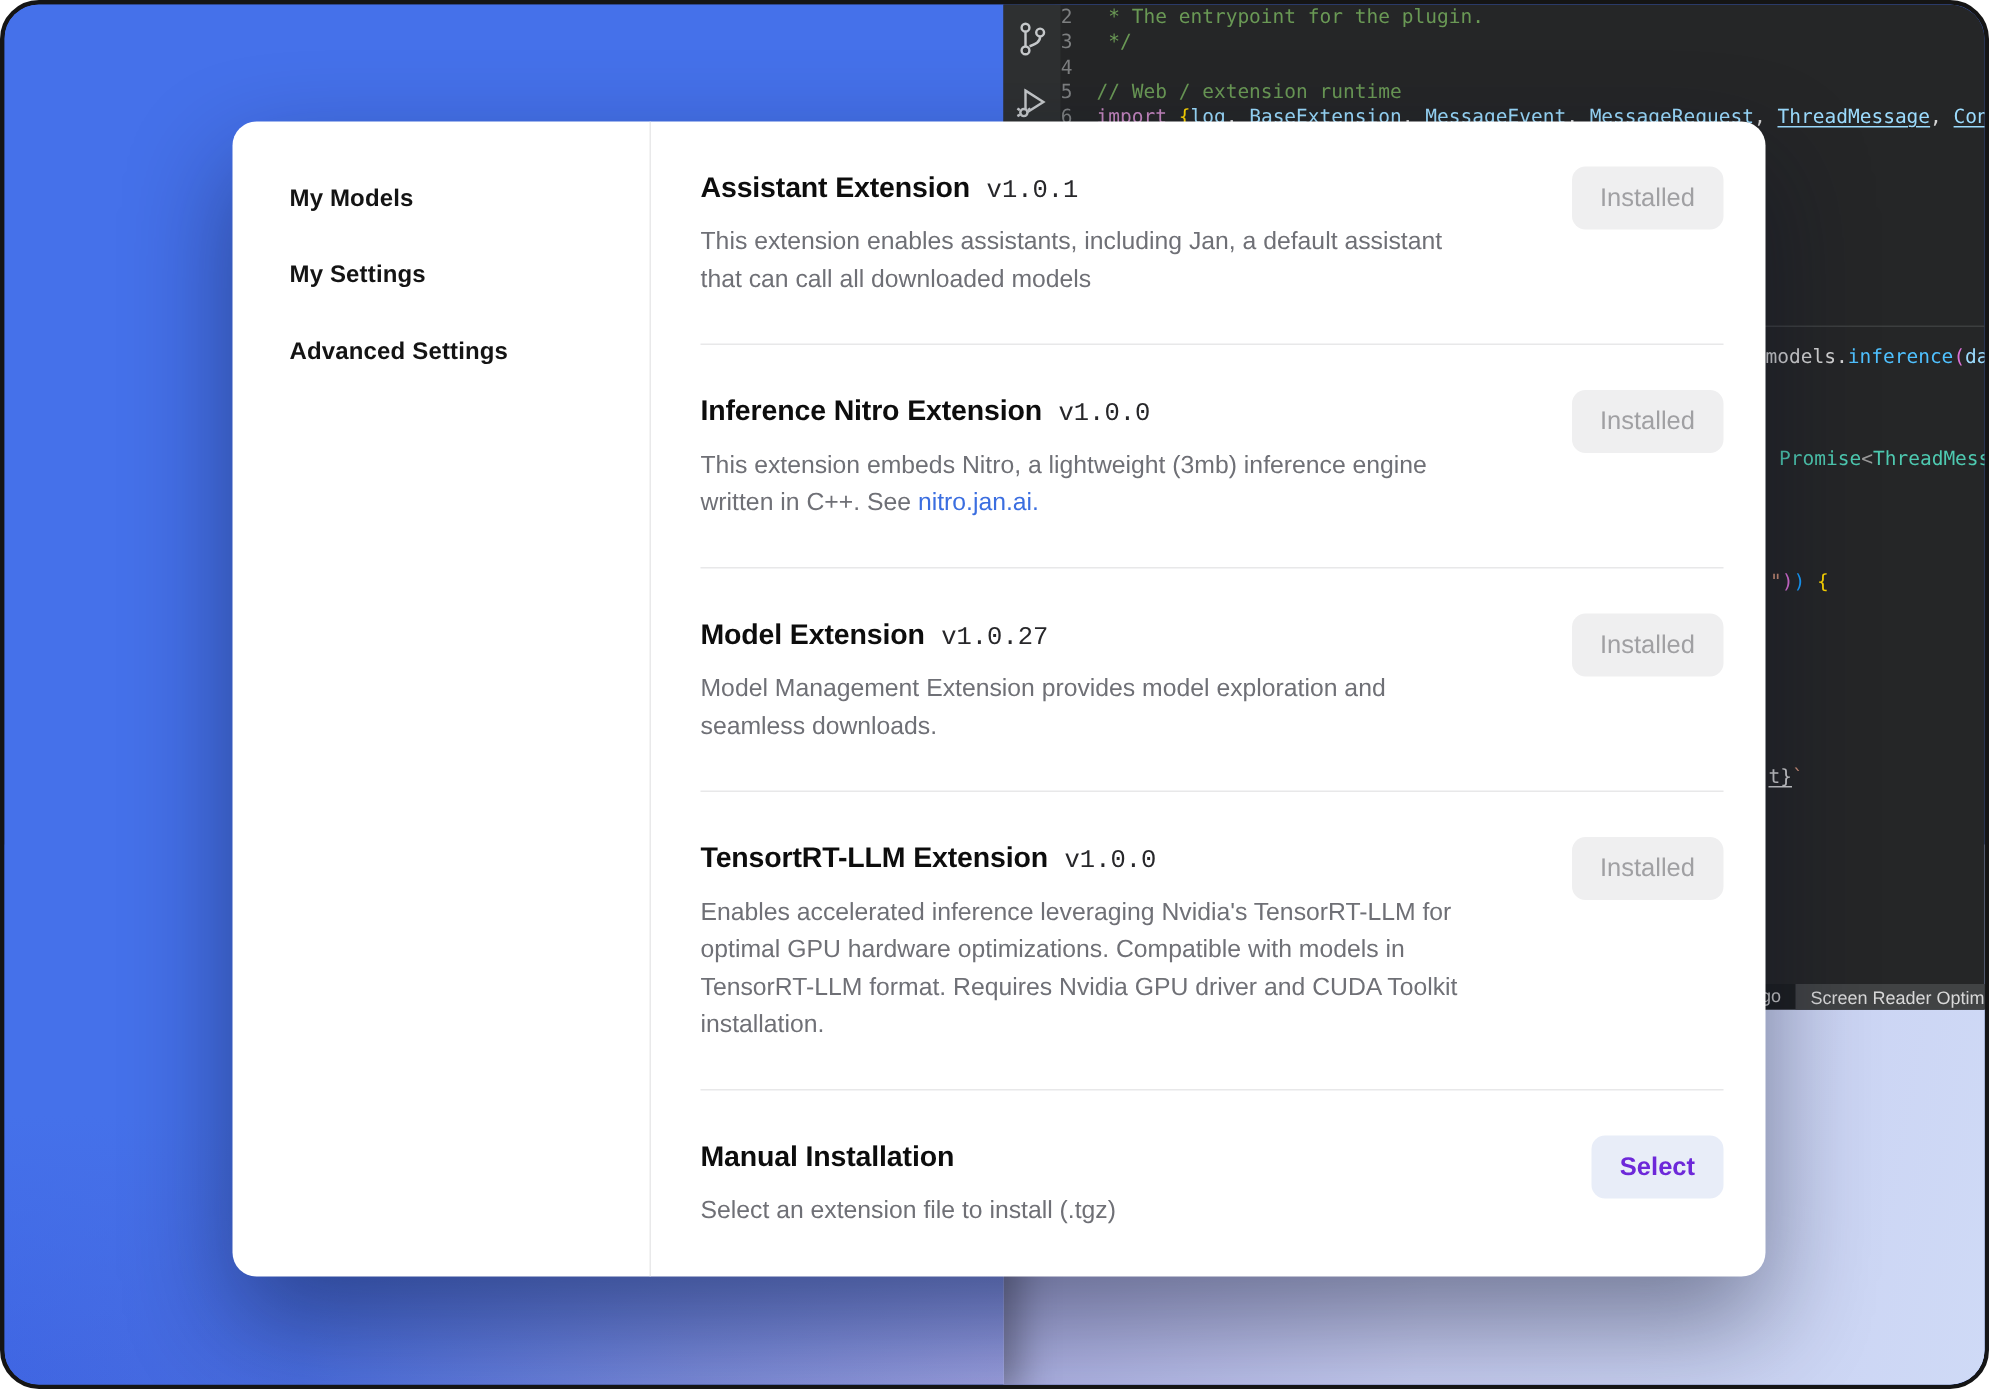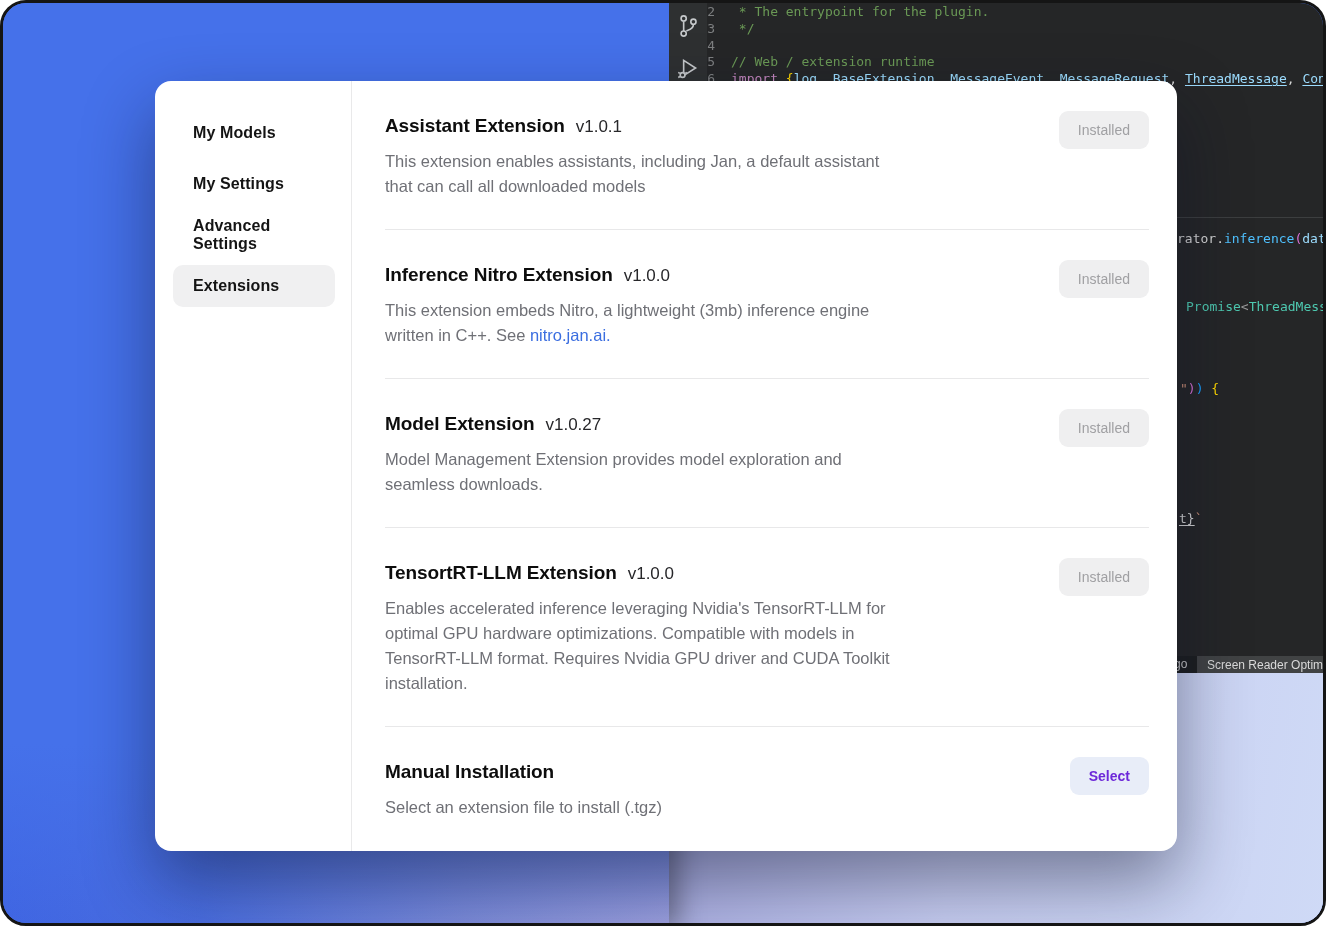--- a/index.html
+++ b/index.html
@@ -82,52 +82,53 @@
   }
 
   
   .modal {
     position: absolute; left: 152px; top: 78px; width: 1022px; height: 770px;
     background: #ffffff; border-radius: 16px;
     box-shadow: 0 30px 70px rgba(10, 15, 40, 0.45);
     display: flex; overflow: hidden;
   }
   .sidebar {
-    width: 197px; flex: none;
+    width: 279px; flex: none;
     border-right: 1px solid #e9e9ea;
     padding: 31px 16px 0 18px;
+    text-align: right;
   }
   .side-item {
     height: 42px; border-radius: 10px;
     display: flex; align-items: center;
     padding: 0 20px; margin-bottom: 9px;
     font-size: 16px; font-weight: 700; color: #141414;
     cursor: pointer; letter-spacing: 0.1px;
   }
   .side-item.selected { background: #f0f0f1; }
 
   .content { flex: 1; padding: 0 28px 12px 33px; overflow: hidden; }
   .ext-section {
     display: flex; justify-content: space-between; align-items: flex-start;
     padding: 34px 0 30px 0;
   }
   .ext-section + .ext-section { border-top: 1px solid #e8e8e9; }
   .ext-text { max-width: 600px; }
   .ext-title-row { display: flex; align-items: baseline; gap: 11px; }
   .ext-title { font-size: 19px; font-weight: 700; color: #0d0d0d; letter-spacing: -0.1px; }
-  .ext-version { font-size: 17px; font-weight: 400; color: #27272a; }
+  .ext-version { font-size: 17px; font-weight: 400; color: #27272a; font-family: Liberation Mono, monospace; }
   .ext-desc {
     margin-top: 12px; font-size: 16.5px; color: #6f7076;
     line-height: 25px; white-space: pre-line;
   }
   .ext-desc a { color: #3b6ee0; text-decoration: none; }
   .btn {
     flex: none; border: none; border-radius: 9px;
     font-family: "Liberation Sans", sans-serif;
-    font-size: 14px; padding: 11px 19px; margin-top: -4px; cursor: default;
+    font-size: 17px; padding: 11px 19px; margin-top: -4px; cursor: default;
   }
   .btn-installed { background: #efeff0; color: #a0a0a3; font-weight: 500; }
   .btn-select { background: #e8edf8; color: #6d28d9; font-weight: 700; cursor: pointer; }
 </style>
 </head>
 <body>
 
 <div class="window">
 
   <div class="bottom-gradient"></div>
@@ -155,21 +156,21 @@
     </div>
     <div class="code-rows" id="code-rows">
         <div class="code-row"><span class="gutter-num">2</span><span class="code-line"><span class="tok-cm"> * The entrypoint for the plugin.</span></span></div>
         <div class="code-row"><span class="gutter-num">3</span><span class="code-line"><span class="tok-cm"> */</span></span></div>
         <div class="code-row"><span class="gutter-num">4</span><span class="code-line"></span></div>
         <div class="code-row"><span class="gutter-num">5</span><span class="code-line"><span class="tok-cm">// Web / extension runtime</span></span></div>
         <div class="code-row"><span class="gutter-num">6</span><span class="code-line"><span class="tok-kw">import</span><span class="tok-pn"> </span><span class="tok-bry">{</span><span class="tok-id tok-u">log</span><span class="tok-pn">, </span><span class="tok-id tok-u">BaseExtension</span><span class="tok-pn">, </span><span class="tok-id tok-u">MessageEvent</span><span class="tok-pn">, </span><span class="tok-id tok-u">MessageRequest</span><span class="tok-pn">, </span><span class="tok-id tok-u">ThreadMessage</span><span class="tok-pn">, </span><span class="tok-id tok-u">ContentType</span></span></div>
       </div>
     <div class="sticky-line" style="top:214px"></div>
     <div id="code-frags">
-        <div class="code-frag" style="left: 508px; top: 228px;"><span class="tok-pn">rator</span><span class="tok-pn">.</span><span class="tok-fn">inference</span><span class="tok-brp">(</span><span class="tok-id">data</span></div>
+        <div class="code-frag" style="left: 508px; top: 228px;"><span class="tok-pn">models</span><span class="tok-pn">.</span><span class="tok-fn">inference</span><span class="tok-brp">(</span><span class="tok-id">data</span></div>
         <div class="code-frag" style="left: 517px; top: 296px;"><span class="tok-ty">Promise</span><span class="tok-op">&lt;</span><span class="tok-ty">ThreadMessage</span></div>
         <div class="code-frag" style="left: 511px; top: 378px;"><span class="tok-str">"</span><span class="tok-brp">)</span><span class="tok-brb">)</span><span class="tok-pn"> </span><span class="tok-bry">{</span></div>
         <div class="code-frag" style="left: 510px; top: 508px;"><span class="tok-pn tok-u">t}</span><span class="tok-str">`</span></div>
       </div>
   </div>
 
   <div class="statusbar">
     <span class="statusbar-left">go</span>
     <span class="statusbar-chip">Screen Reader Optimized</span>
   </div>
@@ -178,23 +179,20 @@
     <nav class="sidebar" id="sidebar">
         <div class="side-item">
           <span>My Models</span>
         </div>
         <div class="side-item">
           <span>My Settings</span>
         </div>
         <div class="side-item">
           <span>Advanced Settings</span>
         </div>
-        <div class="side-item selected">
-          <span>Extensions</span>
-        </div>
       </nav>
     <main class="content" id="content">
         <section class="ext-section">
           <div class="ext-text">
             <div class="ext-title-row">
               <h2 class="ext-title">Assistant Extension</h2>
               <span class="ext-version">v1.0.1</span>
             </div>
             <p class="ext-desc">This extension enables assistants, including Jan, a default assistant
 that can call all downloaded models</p>

